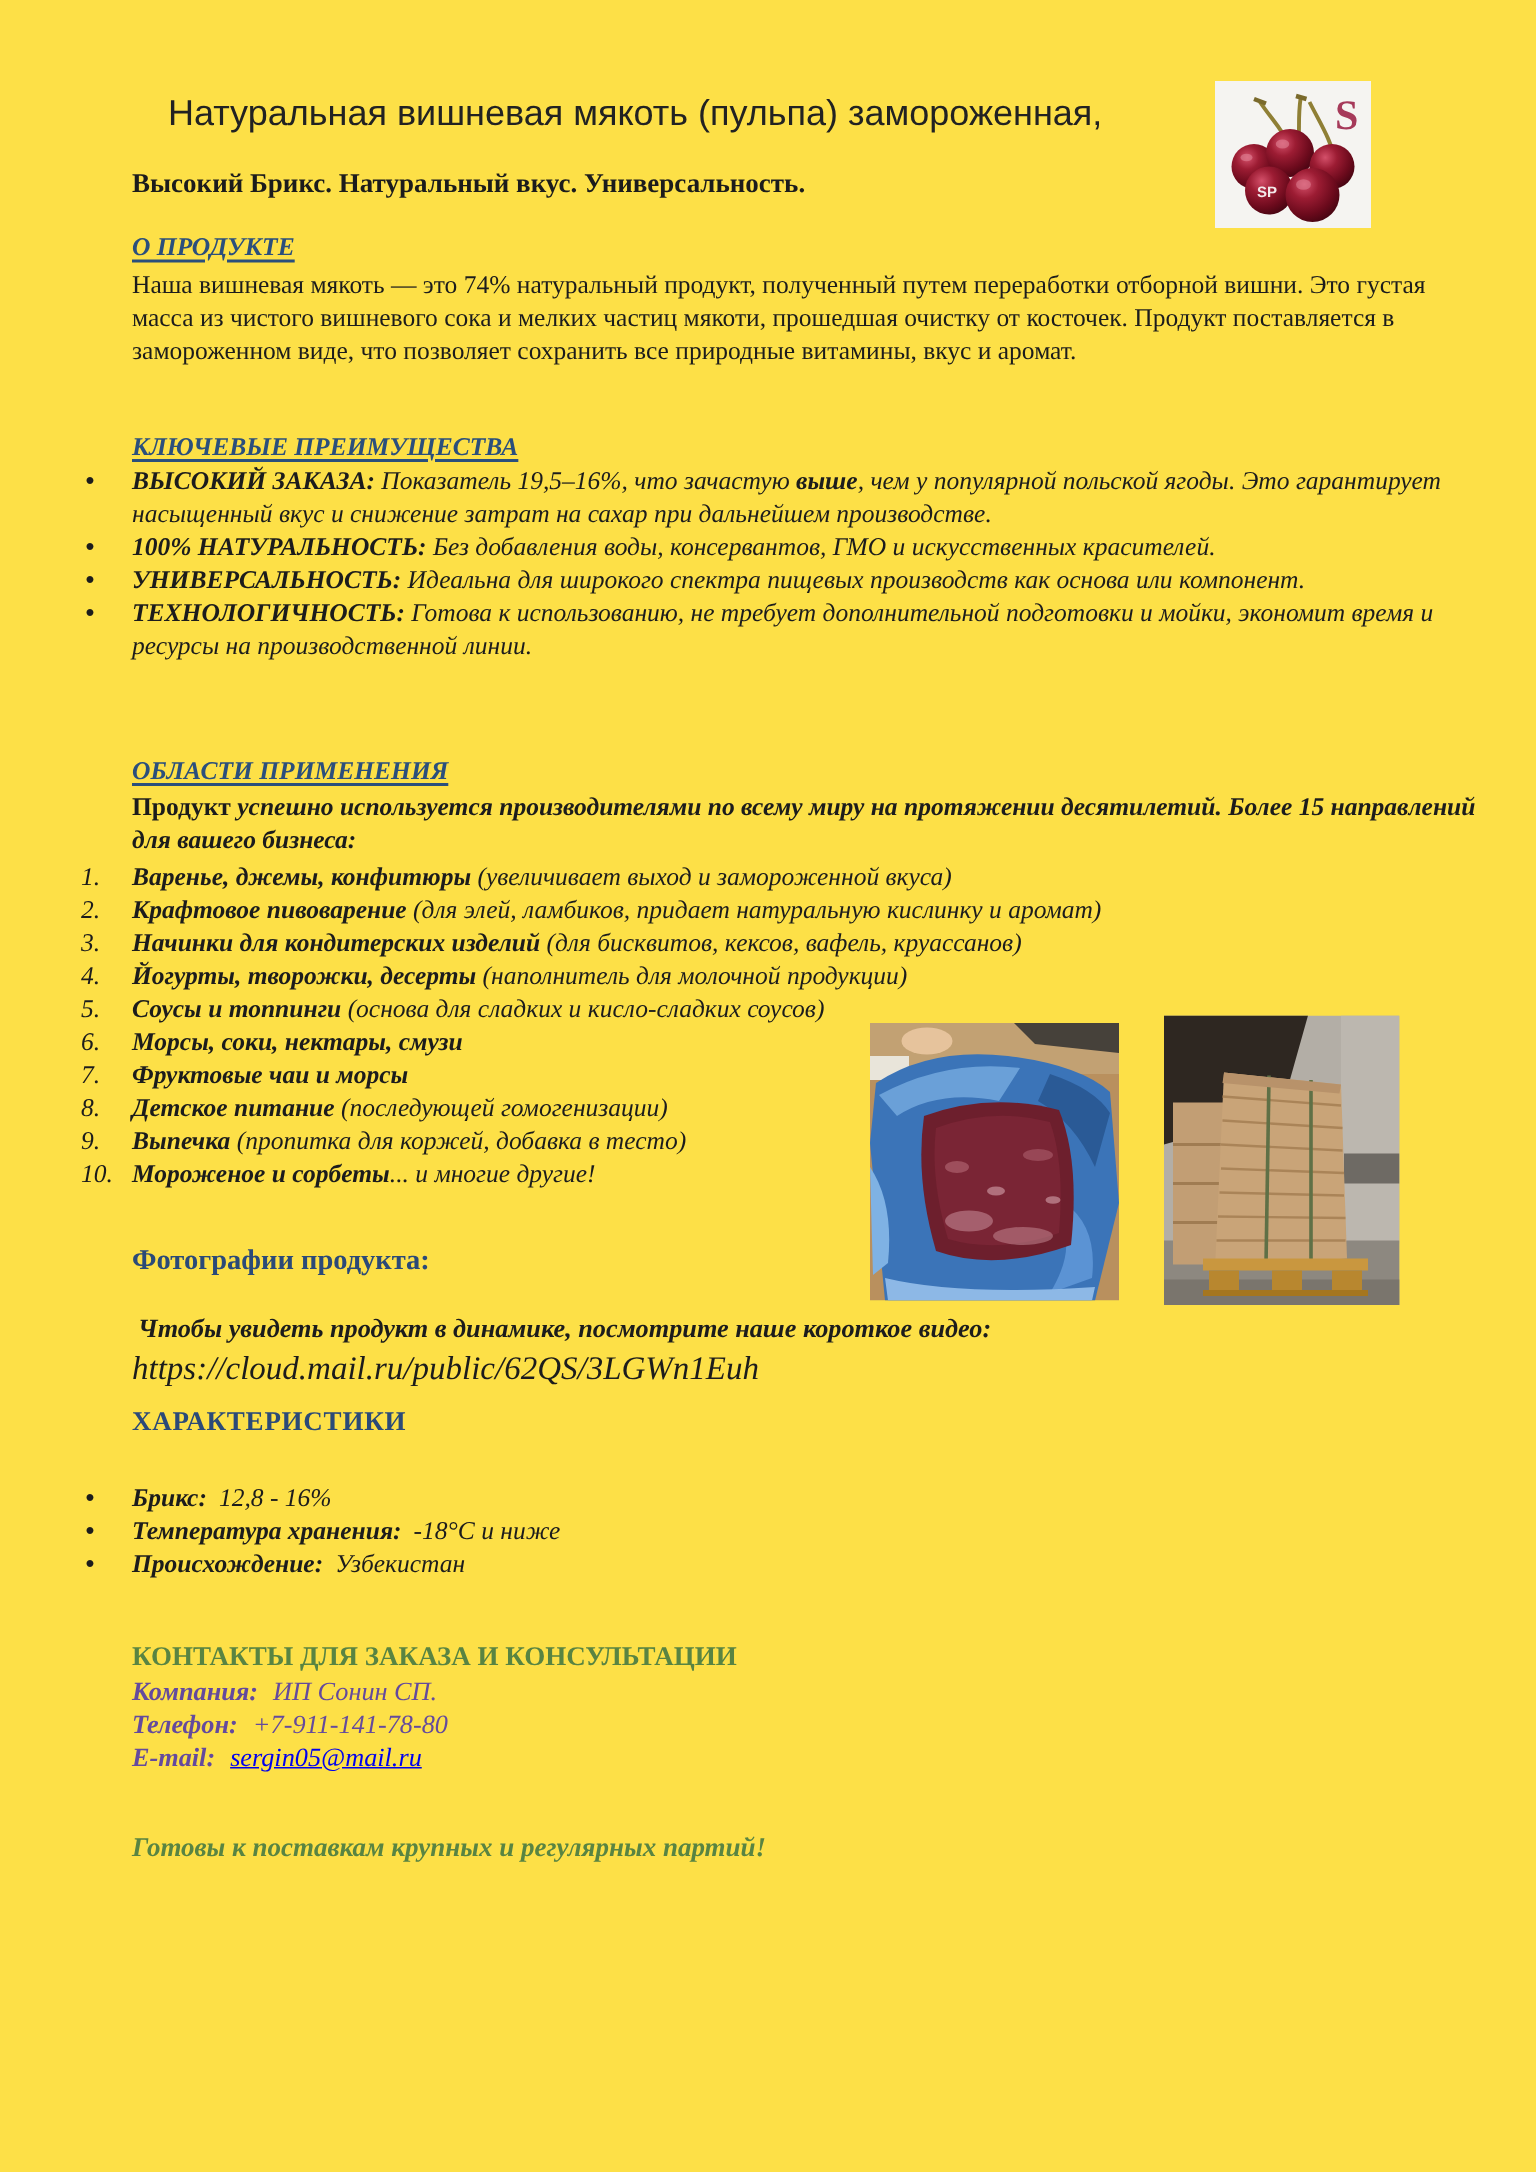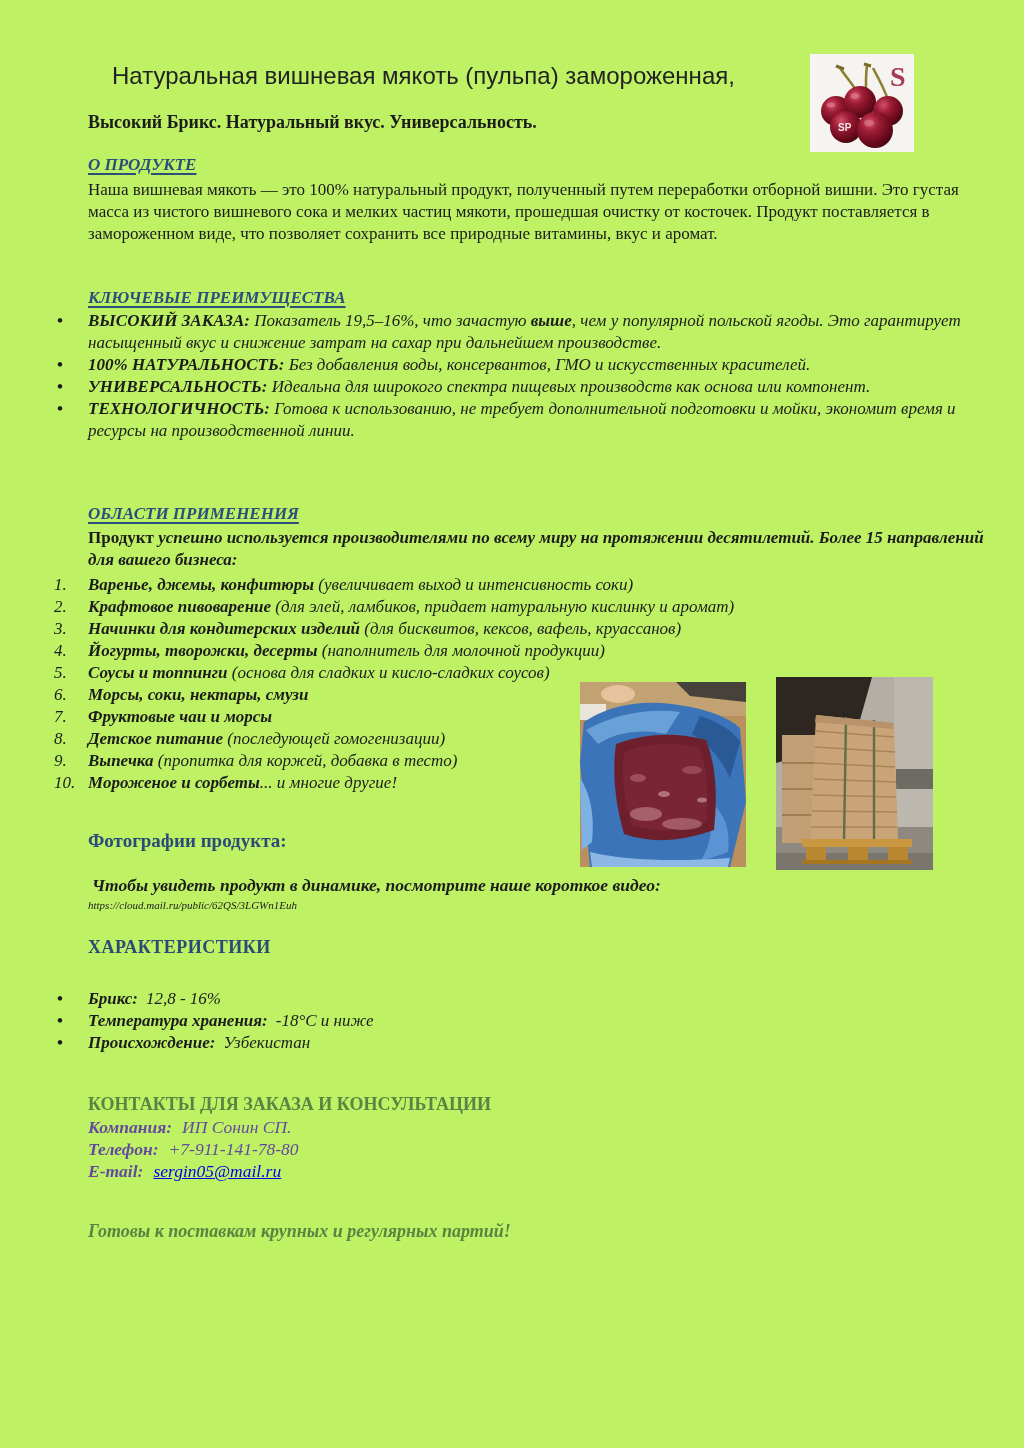--- a/index.html
+++ b/index.html
@@ -1,16 +1,16 @@
 <!DOCTYPE html>
 <html><head>
 <meta charset="utf-8">
 <style>
   html,body{margin:0;padding:0;background:#ffffff;}
-  .page{position:relative;width:1024px;height:1448px;background:#bef264;overflow:hidden;
+  .page{position:relative;width:1024px;height:1448px;background:#fde047;overflow:hidden;
         font-family:"Liberation Serif", serif;color:#1c1c1c;}
   .abs{position:absolute;}
   
   .title{left:112px;top:62px;font-family:"Liberation Sans", sans-serif;font-size:24px;color:#222;}
   .logo-box{left:810px;top:54px;width:104px;height:98px;}
   .subtitle{left:88px;top:112px;font-size:18px;font-weight:bold;}
   
   .h-blue-u{font-size:17px;font-weight:bold;font-style:italic;color:#2b4f7c;
             text-decoration:underline;text-decoration-thickness:1.5px;text-underline-offset:3px;}
   .h-blue{font-weight:bold;color:#2b4a78;}
@@ -25,21 +25,21 @@
   .app-intro{left:88px;top:527px;width:897px;font-size:17px;line-height:22px;font-weight:bold;}
   .app-intro .it{font-style:italic;}
   ol.apps{left:88px;top:574px;width:900px;margin:0;padding:0;font-size:17px;line-height:22px;font-style:italic;}
   ol.apps li{list-style:none;position:relative;height:22px;white-space:nowrap;}
   ol.apps .num{position:absolute;left:-34px;width:30px;}
   .photo{border:0;}
   .photo-left{left:580px;top:682px;width:166px;height:185px;}
   .photo-right{left:776px;top:677px;width:157px;height:193px;}
   .photos-h{left:88px;top:830px;font-size:19px;}
   .video-lead{left:92px;top:875px;font-size:17.5px;font-weight:bold;font-style:italic;}
-  .video-url{left:88px;top:899px;font-size:11px;font-style:italic;color:#1c1c1c;text-decoration:none;}
+  .video-url{left:88px;top:899px;font-size:22px;font-style:italic;color:#1c1c1c;text-decoration:none;}
   .specs-h{left:88px;top:937px;font-size:18px;letter-spacing:0.5px;}
   ul.specs{top:988px;}
   .val{margin-left:8px;}
   .contacts-h{left:88px;top:1094px;font-size:18px;font-weight:bold;color:#598442;}
   .contacts{left:88px;top:1116px;font-size:17.5px;line-height:22px;font-style:italic;color:#644a9d;}
   .contacts .c-label{font-weight:bold;}
   .contacts .c-val{margin-left:10px;}
   .contacts .u{text-decoration:underline;}
   .footer-note{left:88px;top:1221px;font-size:18px;font-weight:bold;font-style:italic;color:#598442;}
 </style>
@@ -75,34 +75,34 @@
       <ellipse cx="45" cy="42" rx="4.5" ry="3" fill="#e48a9c" opacity="0.55"></ellipse>
       <ellipse cx="59" cy="69" rx="5" ry="3.5" fill="#e48a9c" opacity="0.5"></ellipse>
       <text x="28" y="77" font-family="Liberation Sans, sans-serif" font-size="10" font-weight="bold" fill="#f3e9ea">SP</text>
       <text x="80" y="32" font-family="Liberation Serif, serif" font-size="28" font-weight="bold" fill="#a63a5a">S</text>
     </svg>
   </div>
 
   <div class="abs subtitle">Высокий Брикс. Натуральный вкус. Универсальность.</div>
 
   <div class="abs h-blue-u about-h">О ПРОДУКТЕ</div>
-  <div class="abs about-body">Наша вишневая мякоть — это 100% натуральный продукт, полученный путем переработки отборной вишни. Это густая масса из чистого вишневого сока и мелких частиц мякоти, прошедшая очистку от косточек. Продукт поставляется в замороженном виде, что позволяет сохранить все природные витамины, вкус и аромат.</div>
+  <div class="abs about-body">Наша вишневая мякоть — это 74% натуральный продукт, полученный путем переработки отборной вишни. Это густая масса из чистого вишневого сока и мелких частиц мякоти, прошедшая очистку от косточек. Продукт поставляется в замороженном виде, что позволяет сохранить все природные витамины, вкус и аромат.</div>
 
   <div class="abs h-blue-u adv-h">КЛЮЧЕВЫЕ ПРЕИМУЩЕСТВА</div>
   <ul class="abs dots">
     <li><span class="lead">ВЫСОКИЙ ЗАКАЗА:</span><span> Показатель 19,5–16%, что зачастую </span><span class="lead">выше</span><span>, чем у популярной польской ягоды. Это гарантирует насыщенный вкус и снижение затрат на сахар при дальнейшем производстве.</span></li>
     <li><span class="lead">100% НАТУРАЛЬНОСТЬ:</span><span> Без добавления воды, консервантов, ГМО и искусственных красителей.</span></li>
     <li><span class="lead">УНИВЕРСАЛЬНОСТЬ:</span><span> Идеальна для широкого спектра пищевых производств как основа или компонент.</span></li>
     <li><span class="lead">ТЕХНОЛОГИЧНОСТЬ:</span><span> Готова к использованию, не требует дополнительной подготовки и мойки, экономит время и ресурсы на производственной линии.</span></li>
   </ul>
 
   <div class="abs h-blue-u app-h">ОБЛАСТИ ПРИМЕНЕНИЯ</div>
   <div class="abs app-intro"><span>Продукт </span><span class="it">успешно используется производителями по всему миру на протяжении десятилетий. Более 15 направлений для вашего бизнеса:</span></div>
   <ol class="abs apps">
-    <li><span class="num">1.</span><span class="lead">Варенье, джемы, конфитюры</span><span> (увеличивает выход и интенсивность соки)</span></li>
+    <li><span class="num">1.</span><span class="lead">Варенье, джемы, конфитюры</span><span> (увеличивает выход и замороженной вкуса)</span></li>
     <li><span class="num">2.</span><span class="lead">Крафтовое пивоварение</span><span> (для элей, ламбиков, придает натуральную кислинку и аромат)</span></li>
     <li><span class="num">3.</span><span class="lead">Начинки для кондитерских изделий</span><span> (для бисквитов, кексов, вафель, круассанов)</span></li>
     <li><span class="num">4.</span><span class="lead">Йогурты, творожки, десерты</span><span> (наполнитель для молочной продукции)</span></li>
     <li><span class="num">5.</span><span class="lead">Соусы и топпинги</span><span> (основа для сладких и кисло-сладких соусов)</span></li>
     <li><span class="num">6.</span><span class="lead">Морсы, соки, нектары, смузи</span></li>
     <li><span class="num">7.</span><span class="lead">Фруктовые чаи и морсы</span></li>
     <li><span class="num">8.</span><span class="lead">Детское питание</span><span> (последующей гомогенизации)</span></li>
     <li><span class="num">9.</span><span class="lead">Выпечка</span><span> (пропитка для коржей, добавка в тесто)</span></li>
     <li><span class="num">10.</span><span class="lead">Мороженое и сорбеты</span><span>... и многие другие!</span></li>
   </ol>

